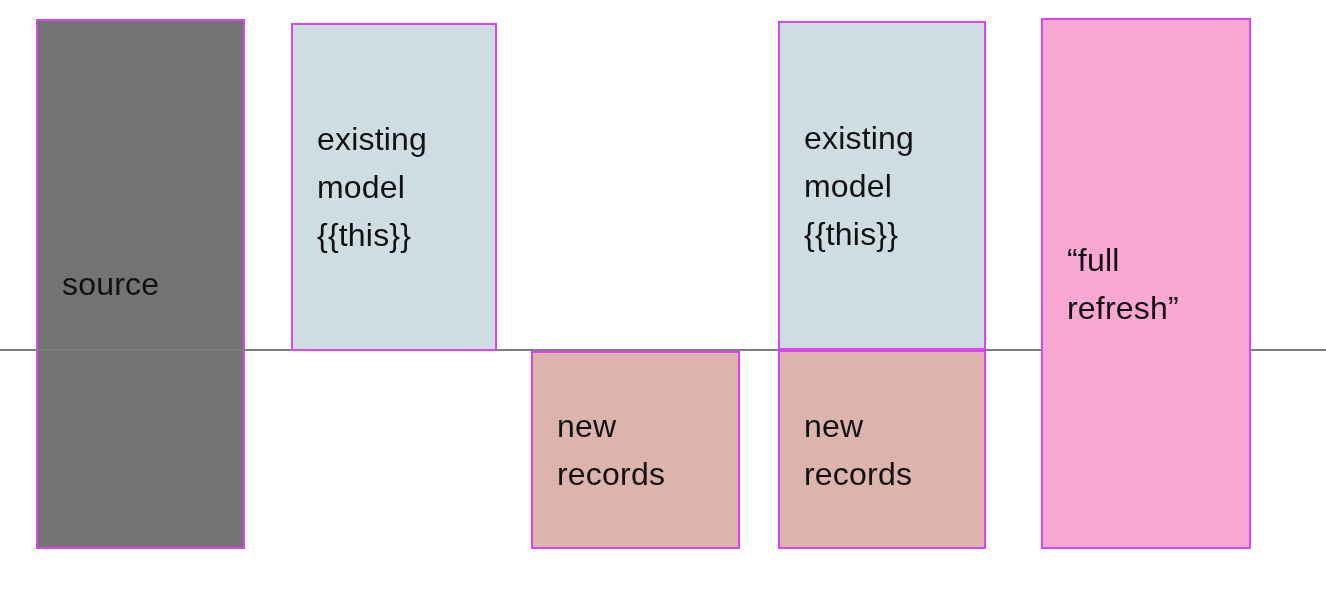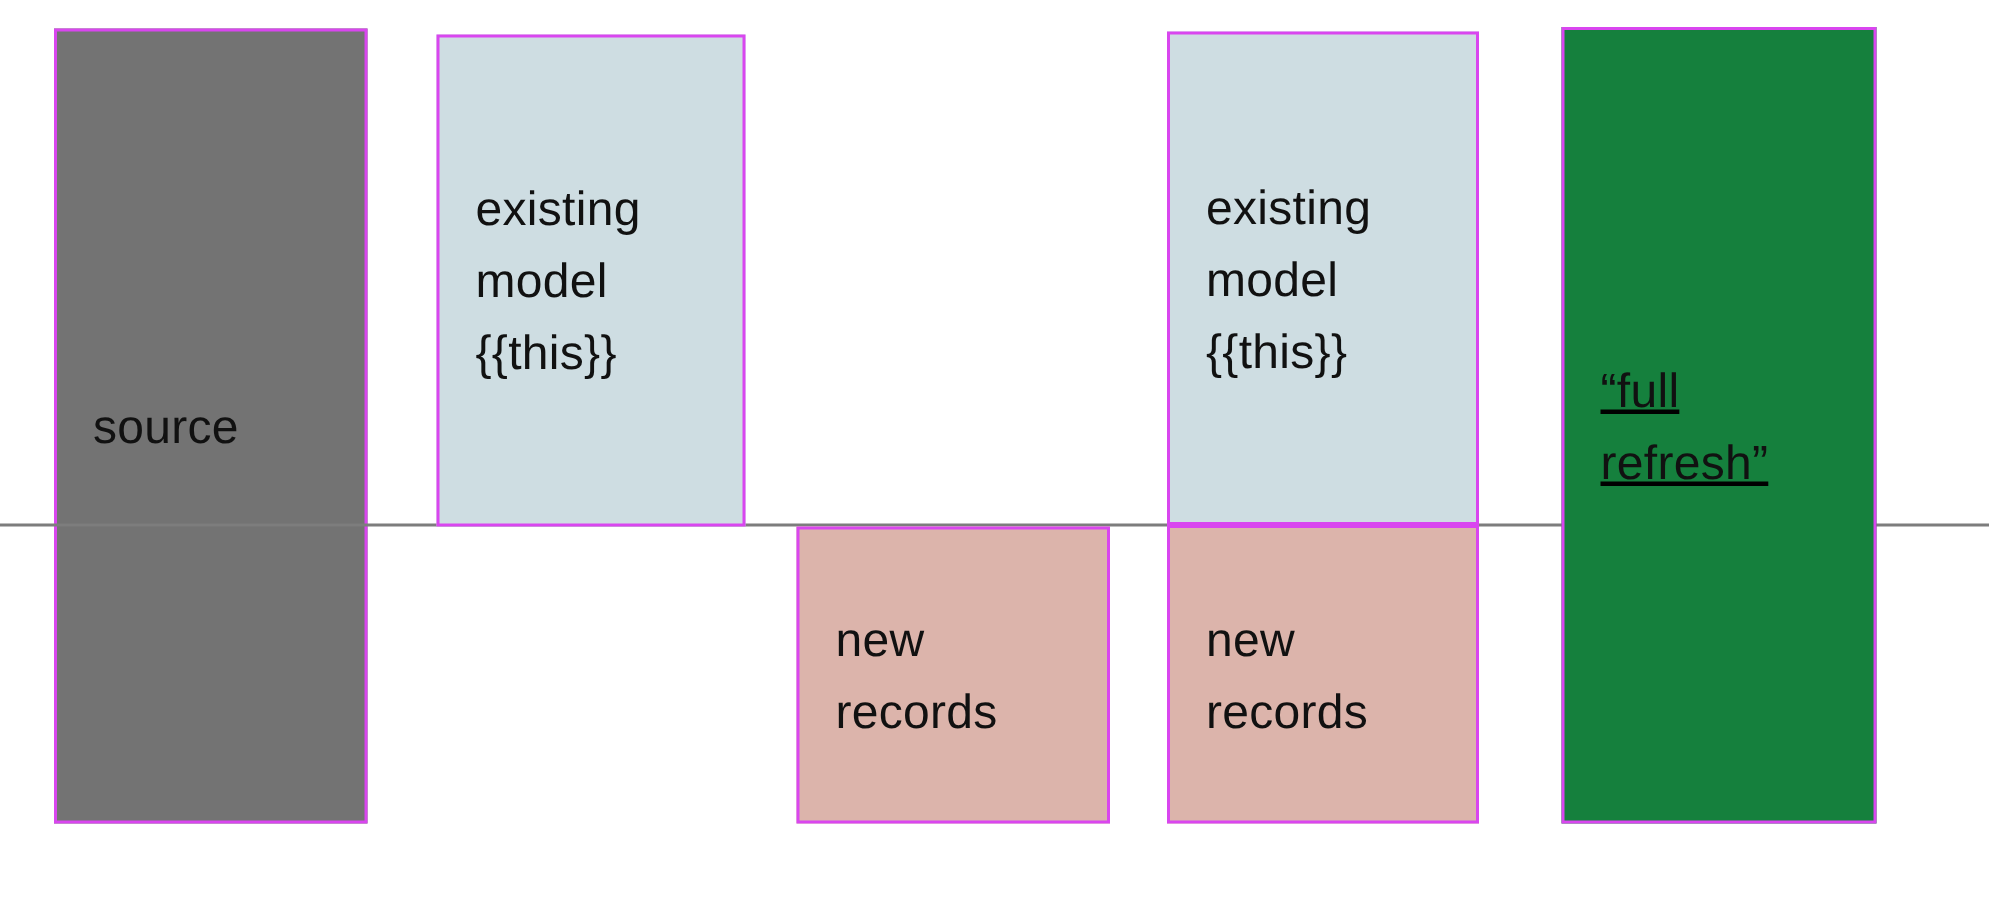--- a/index.html
+++ b/index.html
@@ -74,18 +74,18 @@
     <div class="box-label">existing
 model
 {{this}}</div>
   </div>
 
   <div class="box box-new-records-2" style="background-color: rgb(220, 180, 171);">
     <div class="box-label">new
 records</div>
   </div>
 
-  <div class="box box-full-refresh" style="background-color: #15803d; text-decoration: underline;">
+  <div class="box box-full-refresh" style="background-color: #f9a8d4;">
     <div class="box-label">“full
 refresh”</div>
   </div>
 
 </div>
 
 </body></html>

